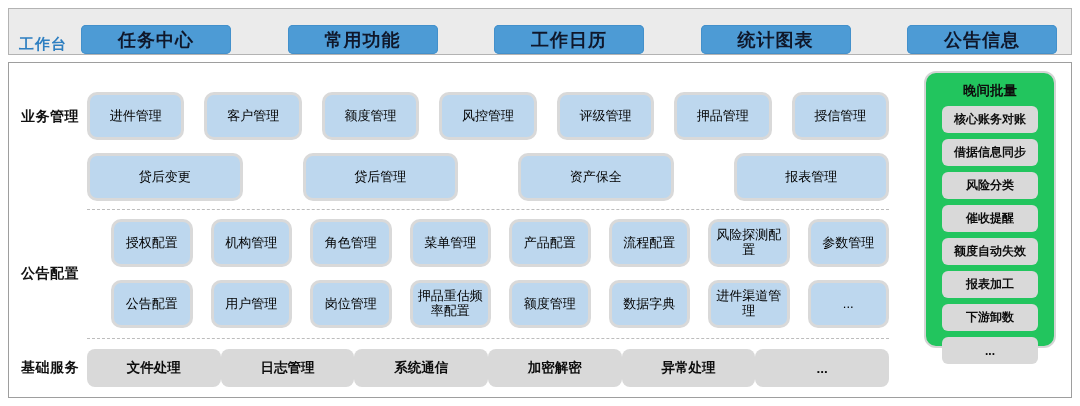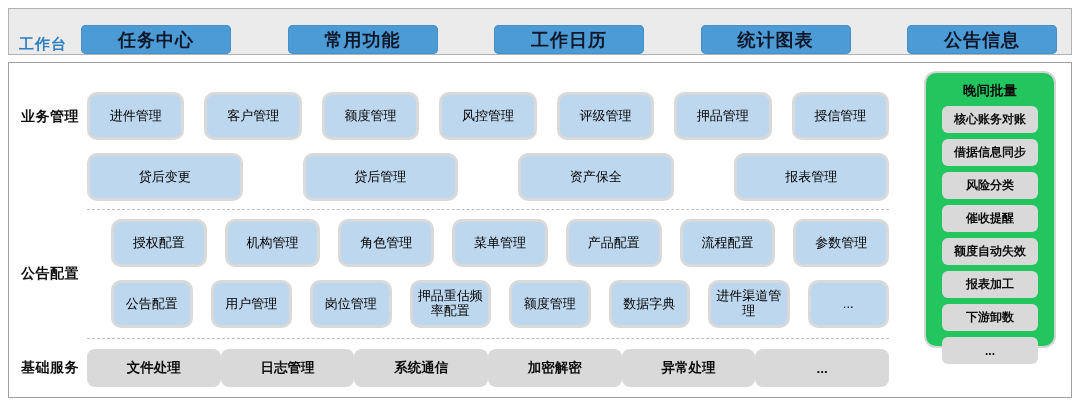--- a/index.html
+++ b/index.html
@@ -135,20 +135,21 @@
       <div class="section config">
         <div class="section-label">公告配置</div>
         <div class="rows">
           <div class="row row-gap18">
               <div class="module">授权配置</div>
               <div class="module">机构管理</div>
               <div class="module">角色管理</div>
               <div class="module">菜单管理</div>
               <div class="module">产品配置</div>
               <div class="module">流程配置</div>
+              <div class="module">风险探测配置</div>
               <div class="module">参数管理</div>
             </div>
           <div class="row row-gap18">
               <div class="module">公告配置</div>
               <div class="module">用户管理</div>
               <div class="module">岗位管理</div>
               <div class="module">押品重估频率配置</div>
               <div class="module">额度管理</div>
               <div class="module">数据字典</div>
               <div class="module">进件渠道管理</div>

